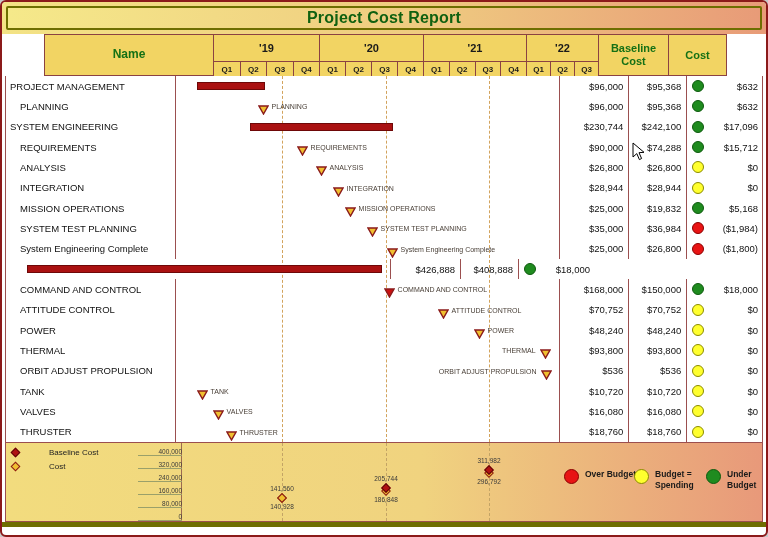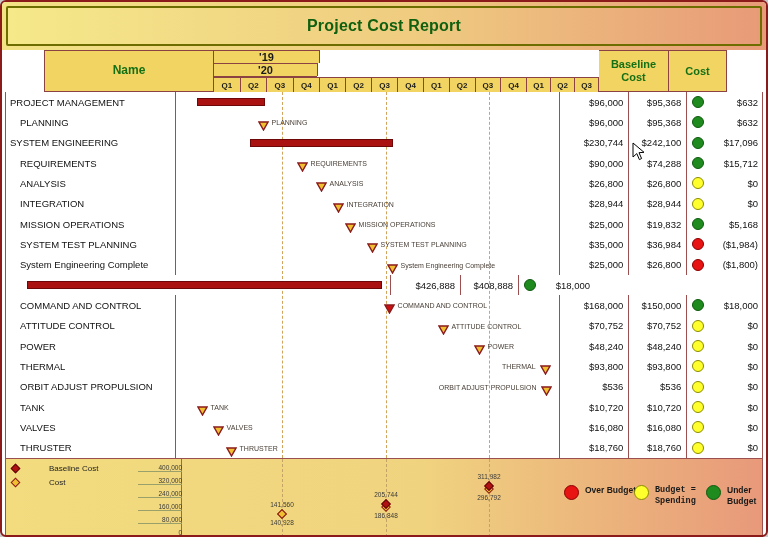--- a/index.html
+++ b/index.html
@@ -4,38 +4,38 @@
 <style>
   * { margin:0; padding:0; box-sizing:border-box; }
   html,body { background:#c8c8c8; }
   body { font-family:"Liberation Sans", sans-serif; }
   .page {
     position:relative; width:768px; height:537px;
     background:#ffffff; border:2px solid #8B1A1A; border-radius:6px; overflow:hidden;
   }
   .top-grad { background:linear-gradient(90deg,#F3E385 0%,#EFCB80 55%,#E89B78 100%); padding:4px; }
   .title-bar {
-    height:40px; border:2px solid #6E6E00; border-radius:2px;
+    height:24px; border:2px solid #6E6E00; border-radius:2px;
     background:linear-gradient(90deg,#F5E98A 0%,#EFCB80 55%,#E89B78 100%);
     display:flex; align-items:center; justify-content:center;
   }
   .title-bar span { font-size:16px; font-weight:bold; color:#106010; letter-spacing:.2px; }
   .page-label { height:12px; font-size:8px; color:#222; padding-left:2px; background:#fff; }
 
   .report-table { margin-left:3px; width:758px; }
   .thead { display:flex; height:42px; }
   .th {
     background:#F2D463; border:1px solid #8B4242; border-left:none;
     display:flex; align-items:center; justify-content:center; text-align:center;
     font-weight:bold; color:#157015; font-size:11px; line-height:1.15;
   }
   .th.first { border-left:1px solid #8B4242; font-size:12px; }
   .w-name{width:170px;margin-left:39px;} .w-base{width:70px;} .w-cost{width:58px;} .w-var{width:75px;}
   .timeline-head { width:385px; display:flex; flex-direction:column; }
-  .years-row { display:flex; height:27px;flex-direction:column; }
+  .years-row { display:flex; height:27px; }
   .quarters-row { display:flex; height:15px; }
   .year-cell, .q-cell {
     background:#F2D463; border-right:1px solid #8B4242; border-top:1px solid #8B4242;
     display:flex; align-items:center; justify-content:center;
     font-weight:bold; color:#1A1A1A;
   }
   .year-cell { font-size:11px; }
   .q-cell { font-size:8px; border-top:1px solid #8B4242; }
   .years-row .year-cell:last-child, .quarters-row .q-cell:last-child { border-right:1px solid #8B4242; }
 
@@ -410,21 +410,21 @@
       <div class="pt-label" style="left: 380px; top: 31.5666px;">205,744</div>
       <div class="pt-label" style="left: 380px; top: 52.6372px;">186,848</div>
       <div class="chart-pt d-yellow" style="left: 483px; top: 29.7713px;"></div>
       <div class="chart-pt d-red" style="left: 483px; top: 27.3029px;"></div>
       <div class="pt-label" style="left: 483px; top: 14.3029px;">311,982</div>
       <div class="pt-label" style="left: 483px; top: 34.7713px;">296,792</div>
       <div class="sl-item" style="left: 558px; top: 26px;">
         <span class="sl-circle" style="background: rgb(232, 20, 20); border: 1px solid rgb(139, 0, 0);"></span>
         <span class="sl-text">Over Budget</span>
       </div>
-      <div class="sl-item" style="left: 628px; top: 26px; font-family: Liberation Mono, monospace;">
+      <div class="sl-item" style="left: 628px; top: 26px;">
         <span class="sl-circle" style="background: rgb(255, 255, 46); border: 1px solid rgb(139, 139, 0);"></span>
         <span class="sl-text">Budget = Spending</span>
       </div>
       <div class="sl-item" style="left: 700px; top: 26px;">
         <span class="sl-circle" style="background: rgb(31, 139, 31); border: 1px solid rgb(14, 90, 14);"></span>
         <span class="sl-text">Under Budget</span>
       </div>
     </div>
   <div class="bottom-strip"></div>
 

